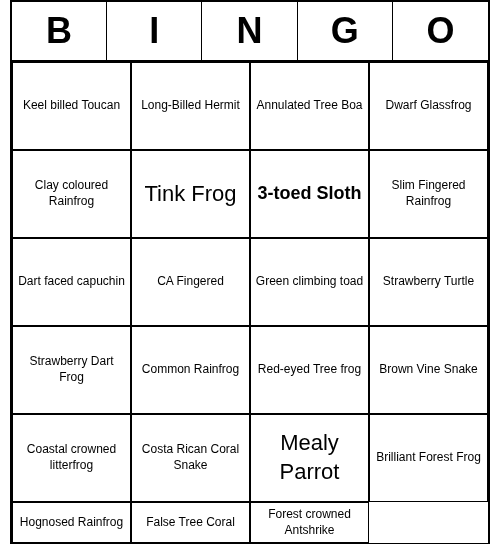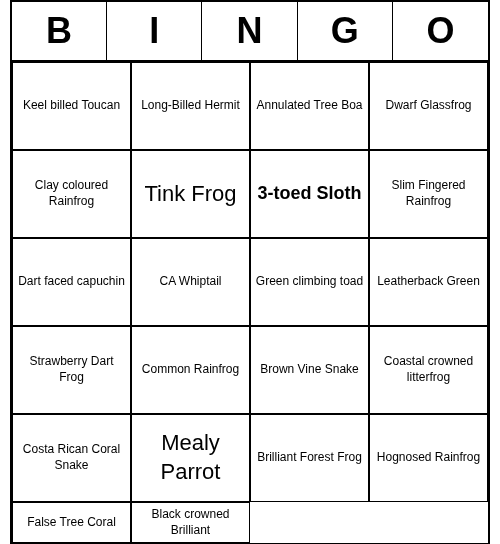--- a/index.html
+++ b/index.html
@@ -70,27 +70,28 @@
   <div class="bingo-grid">
   <div class="bingo-cell">Keel billed Toucan</div>
       <div class="bingo-cell">Long-Billed Hermit</div>
       <div class="bingo-cell">Annulated Tree Boa</div>
       <div class="bingo-cell">Dwarf Glassfrog</div>
       <div class="bingo-cell">Clay coloured Rainfrog</div>
       <div class="bingo-cell large-text">Tink Frog</div>
       <div class="bingo-cell medium-text">3-toed Sloth</div>
       <div class="bingo-cell">Slim Fingered Rainfrog</div>
       <div class="bingo-cell">Dart faced capuchin</div>
-      <div class="bingo-cell">CA Whiptail</div>
+      <div class="bingo-cell">CA Fingered</div>
       <div class="bingo-cell">Green climbing toad</div>
-      <div class="bingo-cell">Leatherback Green</div>
+      <div class="bingo-cell">Strawberry Turtle</div>
       <div class="bingo-cell">Strawberry Dart Frog</div>
       <div class="bingo-cell">Common Rainfrog</div>
+      <div class="bingo-cell">Red-eyed Tree frog</div>
       <div class="bingo-cell">Brown Vine Snake</div>
       <div class="bingo-cell">Coastal crowned litterfrog</div>
       <div class="bingo-cell">Costa Rican Coral Snake</div>
       <div class="bingo-cell large-text">Mealy Parrot</div>
       <div class="bingo-cell">Brilliant Forest Frog</div>
       <div class="bingo-cell">Hognosed Rainfrog</div>
       <div class="bingo-cell">False Tree Coral</div>
-      <div class="bingo-cell">Black crowned Brilliant</div>
+      <div class="bingo-cell">Forest crowned Antshrike</div>
     </div>
 </div>
 
 </body></html>

